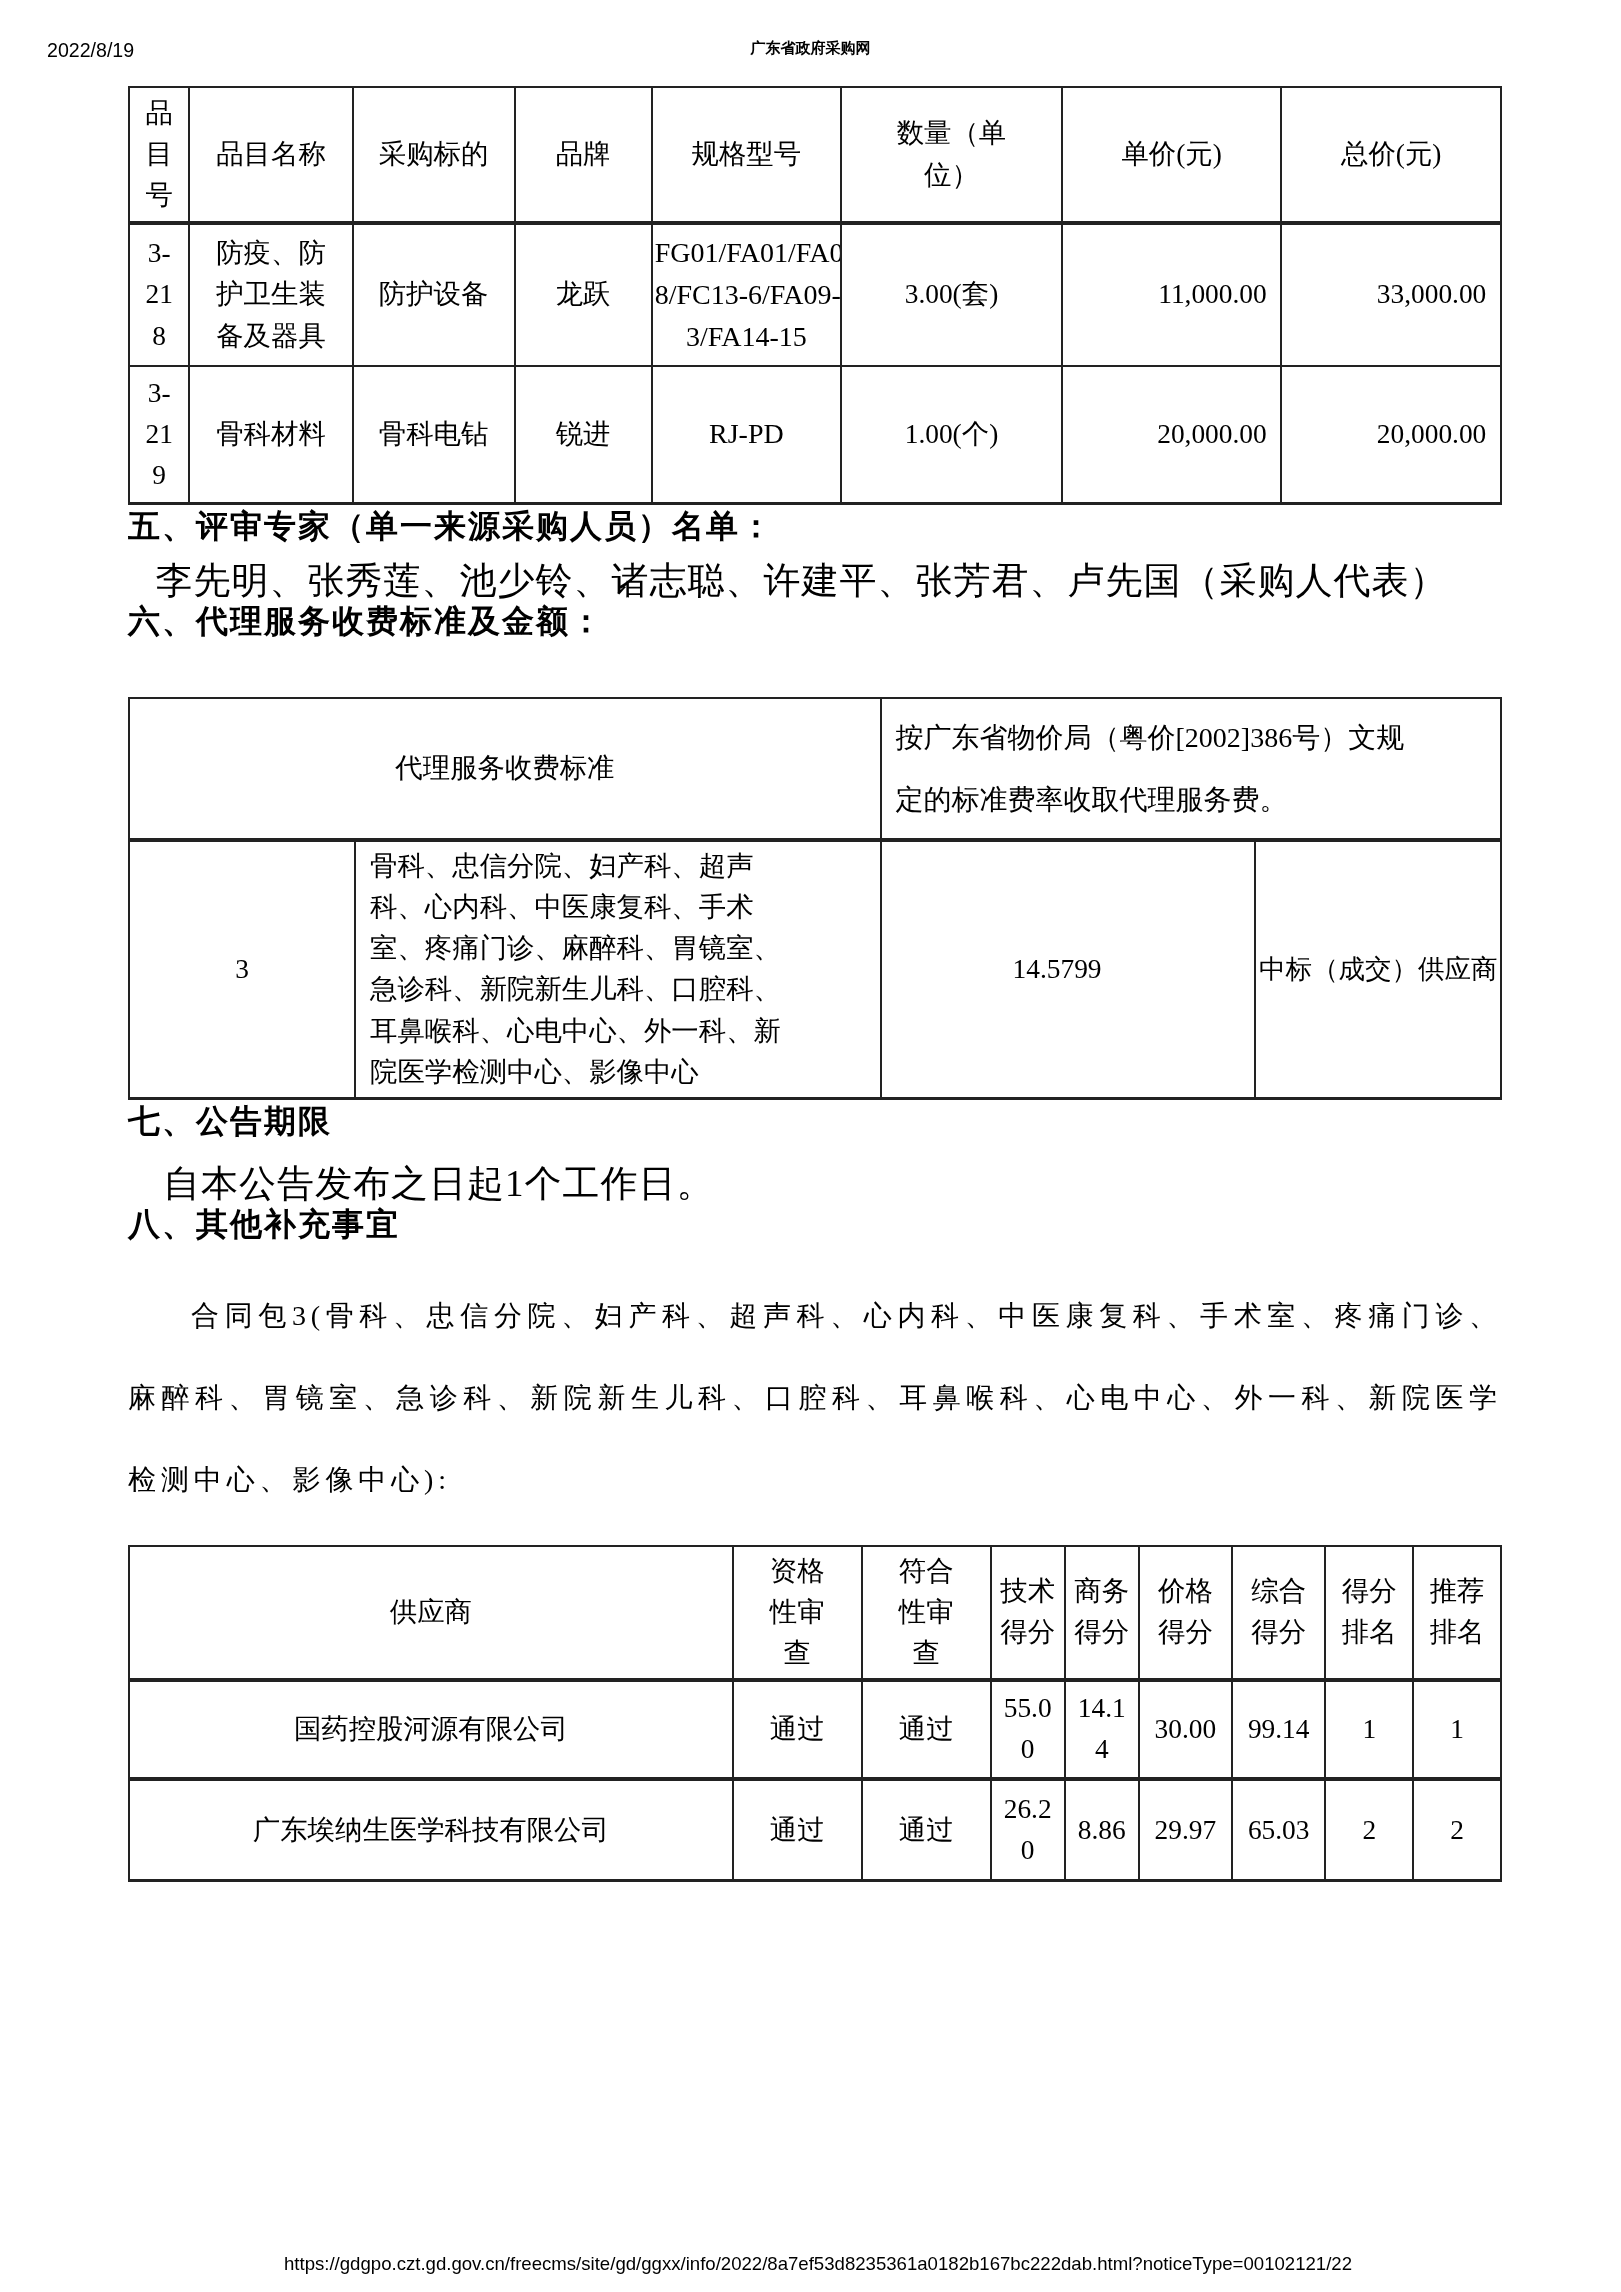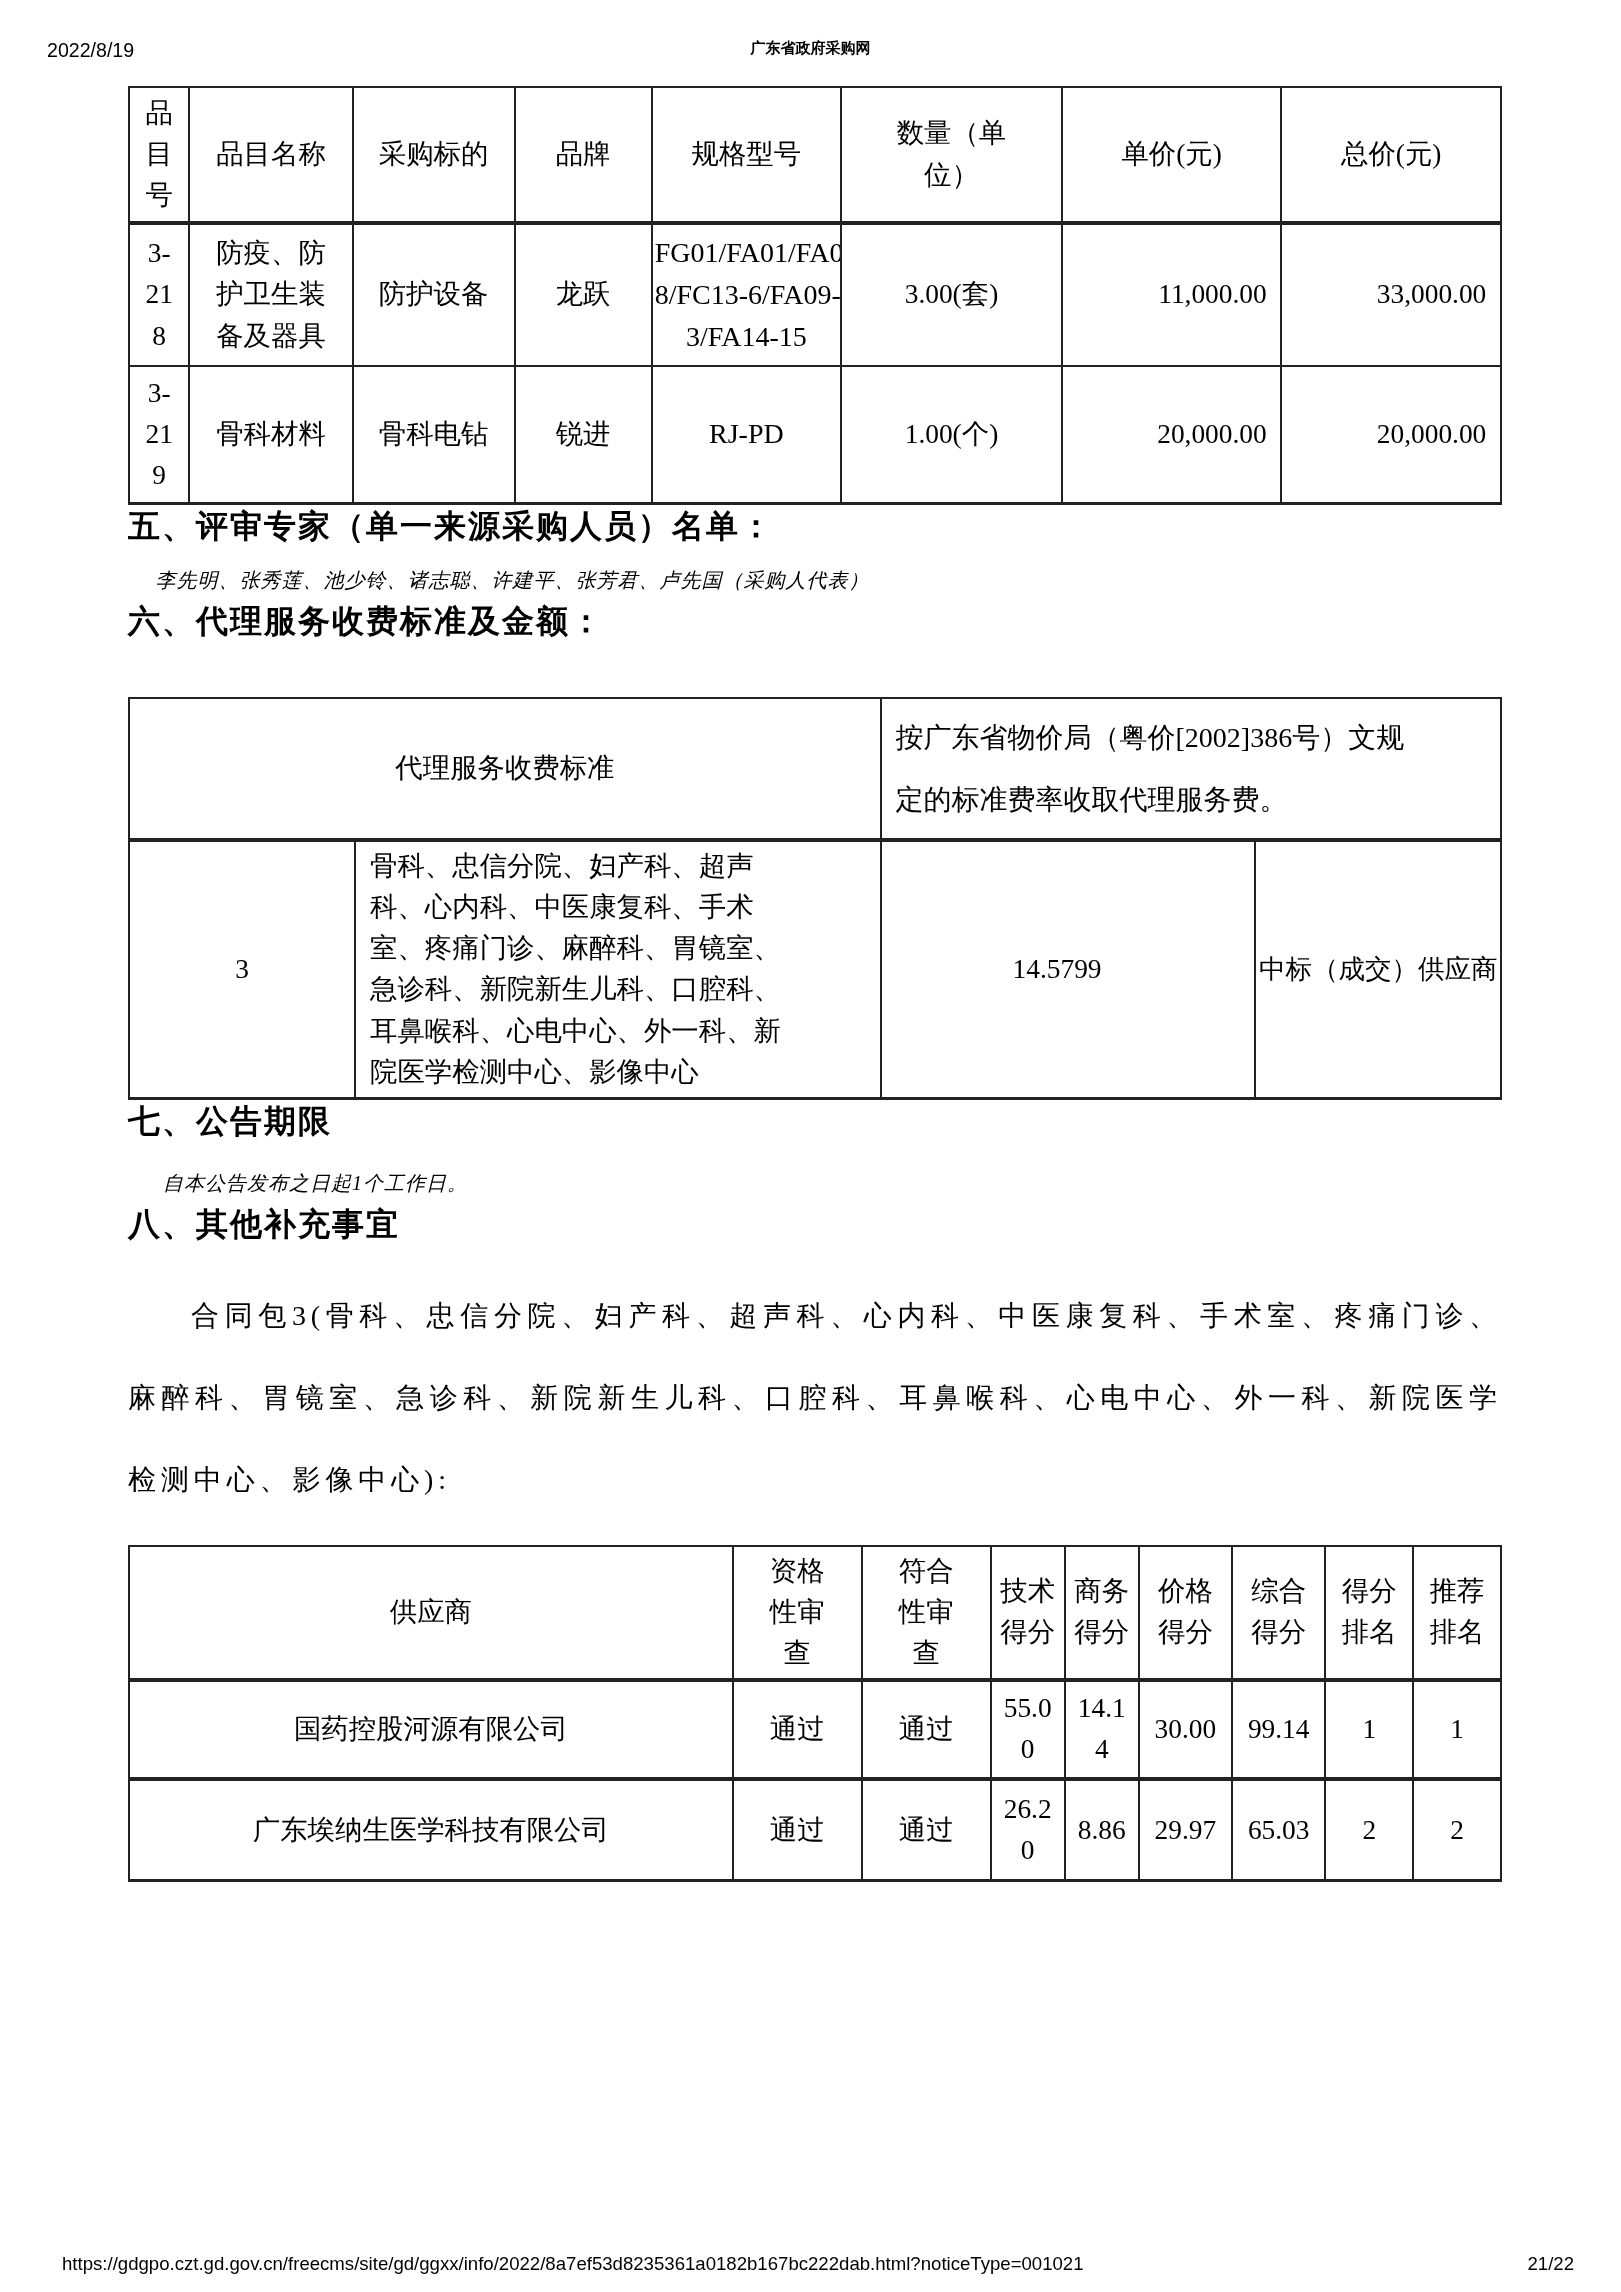--- a/index.html
+++ b/index.html
@@ -14,33 +14,33 @@
     position:absolute;top:39px;left:47px;right:47px;
     font-family:"Liberation Sans","DejaVu Sans",sans-serif;
     font-size:19.6px;display:flex;align-items:flex-start;
   }
   .pg-header .hd-left{flex:1;text-align:left;}
   .pg-header .hd-center{flex:0 0 auto;font-weight:bold;font-size:15px;}
   .pg-header .hd-right{flex:1;}
   .pg-footer{
     position:absolute;bottom:17.6px;left:62px;right:47px;
     font-family:"Liberation Sans","DejaVu Sans",sans-serif;
-    font-size:18.6px;display:flex;justify-content:space-between;
+    font-size:18.6px;display:flex;justify-content:center;
   }
   
   .content{position:absolute;top:86px;left:128px;width:1374px;}
   h2.sec{
     font-size:32px;font-weight:bold;margin:0;letter-spacing:2px;
     line-height:43px;
   }
   .h5{margin-top:51px;}
   .h6{margin-top:45px;}
   .h7{margin-top:51px;}
   .h8{margin-top:39px;}
-  .bodyline{font-size:20px;line-height:39px;letter-spacing:1px;font-style:italic;}
+  .bodyline{font-size:37px;line-height:39px;letter-spacing:1px;}
   .names{margin-top:13.7px;padding-left:27.4px;}
   .body7{margin-top:21.6px;padding-left:35px;}
   .para8{
     margin-top:29px;font-size:28px;line-height:82px;
     text-align:justify;letter-spacing:4.9px;text-indent:63px;
   }
   
   table{border-collapse:collapse;width:100%;table-layout:fixed;}
   td,th{
     border:2px solid #222;font-weight:normal;font-size:27.4px;

